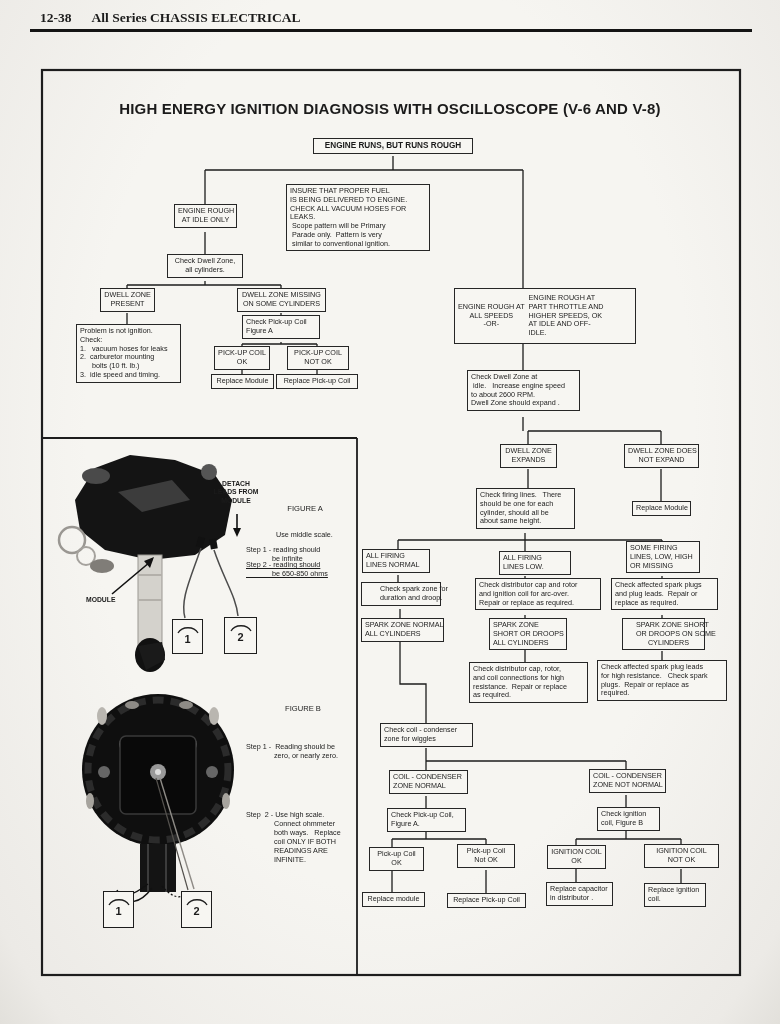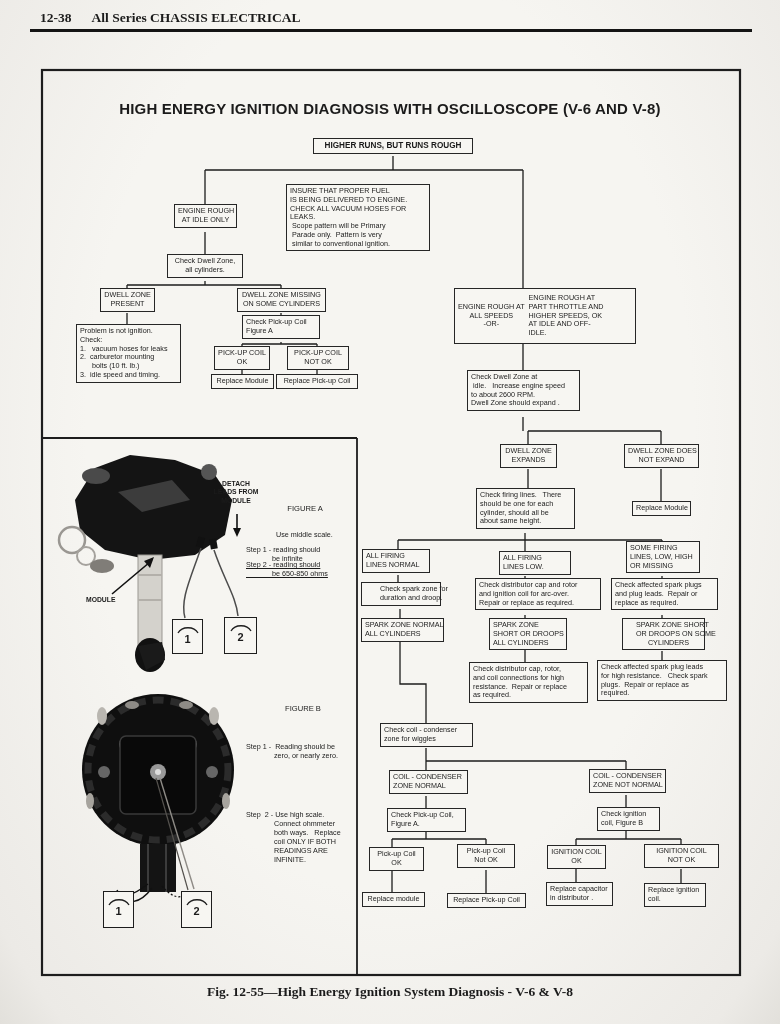--- a/index.html
+++ b/index.html
@@ -111,21 +111,21 @@
       <line x1="160" y1="778" x2="194" y2="889" stroke="#8e8b86" stroke-width="1.4"></line>
       <line x1="156" y1="778" x2="188" y2="890" stroke="#55524e" stroke-width="1.2"></line>
       <path d="M148,884 C130,898 120,898 117,890" fill="none" stroke="#111" stroke-width="1.4"></path>
       <path d="M152,888 C140,904 126,906 121,893" fill="none" stroke="#111" stroke-width="1.4"></path>
       <path d="M162,886 C172,898 182,900 186,892" fill="none" stroke="#111" stroke-width="1.2" stroke-dasharray="2 2"></path>
     </g>
   </svg>
 
   <div class="abs c" style="left:60px;top:100px;width:660px;font-size:15px;font-weight:bold;letter-spacing:.2px;">HIGH ENERGY IGNITION DIAGNOSIS WITH OSCILLOSCOPE (V-6 AND V-8)</div>
 
-  <div class="box c" style="left:313px;top:138px;width:160px;font-size:8.2px;font-weight:bold;border-width:1.6px;">HIGHER RUNS, BUT RUNS ROUGH</div>
+  <div class="box c" style="left:313px;top:138px;width:160px;font-size:8.2px;font-weight:bold;border-width:1.6px;">ENGINE RUNS, BUT RUNS ROUGH</div>
   <div class="box c" style="left:174px;top:204px;width:63px;">ENGINE ROUGH
 AT IDLE ONLY</div>
   <div class="box l" style="left:286px;top:184px;width:144px;">INSURE THAT PROPER FUEL
 IS BEING DELIVERED TO ENGINE.
 CHECK ALL VACUUM HOSES FOR
 LEAKS.
  Scope pattern will be Primary
  Parade only.  Pattern is very
  similar to conventional ignition.</div>
   <div class="box c" style="left:167px;top:254px;width:76px;">Check Dwell Zone,
@@ -272,14 +272,13 @@
       </svg>
     <span class="num">1</span>
   </div>
   <div class="meter" style="left:181px;top:891px;width:31px;height:37px;">
     <svg width="26" height="12">
         <path d="M3 11 A 11 9 0 0 1 23 11" fill="none" stroke="#1d1d1d" stroke-width="1.3"></path>
       </svg>
     <span class="num">2</span>
   </div>
 
-  <div class="abs ser c" style="left:0px;top:984px;width:780px;font-size:13.5px;font-weight:bold;">Fig. 12-55—High Energy Ignition System Diagnosis - V-6 &amp; V-8</div>
 </div>
 
 </body></html>

